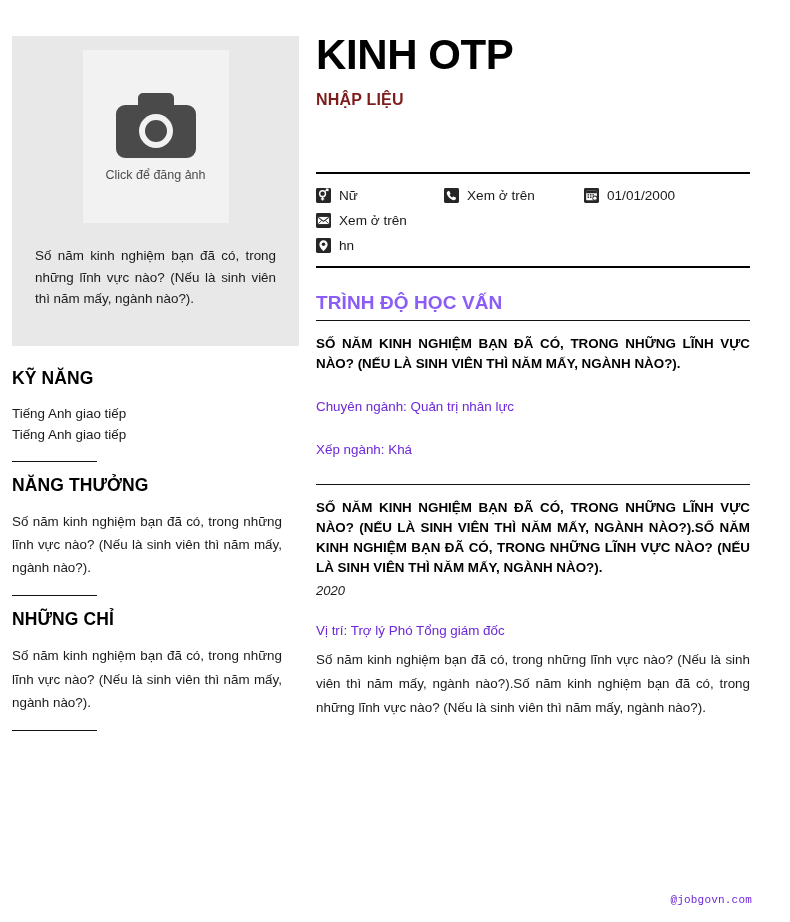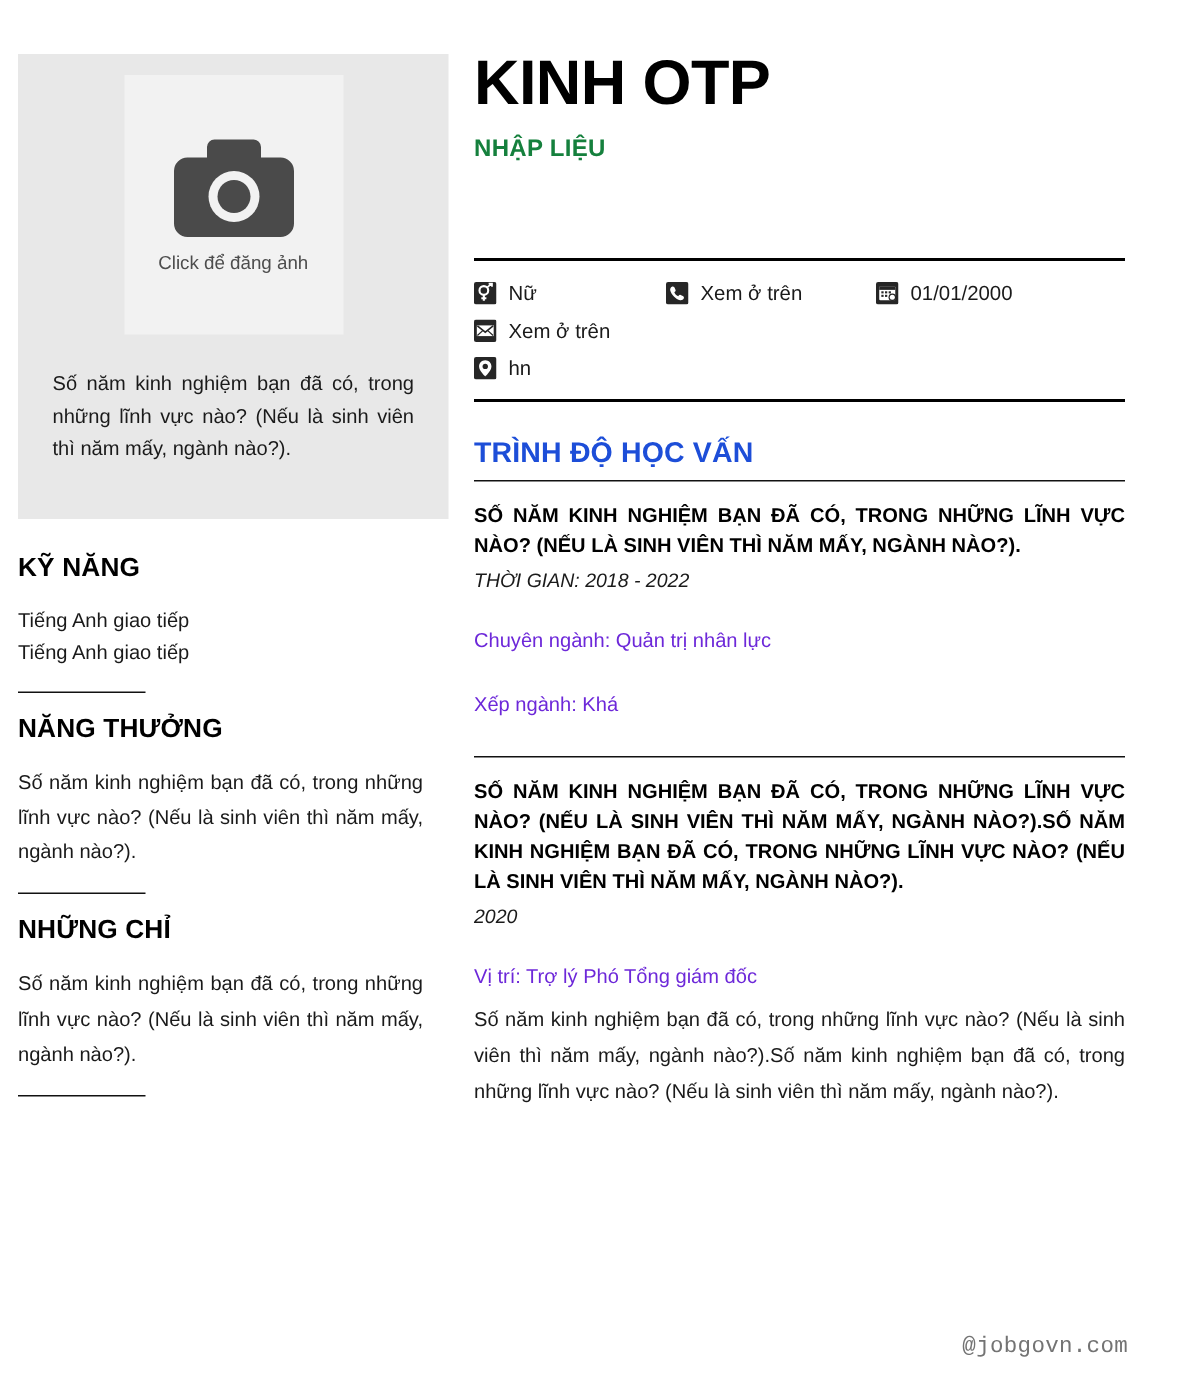--- a/index.html
+++ b/index.html
@@ -132,21 +132,21 @@
     line-height: 1.05;
     margin: 0;
     color: #000;
   }
 
   .cv-role {
     font-size: 16px;
     font-weight: bold;
     letter-spacing: 0.2px;
     margin: 14px 0 0 0;
-    color: #15803d;
+    color: #7f1d1d;
   }
 
   .contact-block {
     margin-top: 63px;
     border-top: 2px solid #000;
     border-bottom: 2px solid #000;
     padding: 14px 0 13px 0;
   }
 
   .contact-row {
@@ -176,21 +176,21 @@
 
   .section {
     margin-top: 24px;
   }
 
   .section-heading {
     font-size: 19px;
     font-weight: bold;
     letter-spacing: 0.1px;
     margin: 0 0 6px 0;
-    color: #1d4ed8;
+    color: #8b5cf6;
   }
 
   .section-rule {
     height: 0;
     border-top: 1.8px solid #111;
     margin: 0 0 13px 0;
   }
 
   .entry-title {
     font-size: 13.4px;
@@ -222,22 +222,22 @@
     line-height: 1.78;
     text-align: justify;
     color: #1a1a1a;
   }
 
   .watermark {
     position: absolute;
     right: 38px;
     bottom: 16px;
     font-family: "Liberation Mono", monospace;
-    font-size: 15px;
-    color: #737373;
+    font-size: 11px;
+    color: #6d28d9;
     letter-spacing: 0.2px;
   }
 </style>
 </head>
 <body>
 
 <div class="cv-page">
   <div class="cv-columns">
 
     <div class="left-col">
@@ -340,21 +340,20 @@
             <span>hn</span>
           </div>
         </div>
 
       </div>
 
       <div class="section">
         <h2 class="section-heading">TRÌNH ĐỘ HỌC VẤN</h2>
         <div class="section-rule"></div>
         <p class="entry-title">SỐ NĂM KINH NGHIỆM BẠN ĐÃ CÓ, TRONG NHỮNG LĨNH VỰC NÀO? (NẾU LÀ SINH VIÊN THÌ NĂM MẤY, NGÀNH NÀO?).</p>
-        <p class="entry-time">THỜI GIAN: 2018 - 2022</p>
         <p class="entry-line">Chuyên ngành: Quản trị nhân lực</p>
         <p class="entry-line">Xếp ngành: Khá</p>
       </div>
 
       <div class="section">
         <div class="section-rule"></div>
         <p class="entry-title">SỐ NĂM KINH NGHIỆM BẠN ĐÃ CÓ, TRONG NHỮNG LĨNH VỰC NÀO? (NẾU LÀ SINH VIÊN THÌ NĂM MẤY, NGÀNH NÀO?).SỐ NĂM KINH NGHIỆM BẠN ĐÃ CÓ, TRONG NHỮNG LĨNH VỰC NÀO? (NẾU LÀ SINH VIÊN THÌ NĂM MẤY, NGÀNH NÀO?).</p>
         <p class="entry-time">2020</p>
         <p class="entry-line">Vị trí: Trợ lý Phó Tổng giám đốc</p>
         <p class="entry-para">Số năm kinh nghiệm bạn đã có, trong những lĩnh vực nào? (Nếu là sinh viên thì năm mấy, ngành nào?).Số năm kinh nghiệm bạn đã có, trong những lĩnh vực nào? (Nếu là sinh viên thì năm mấy, ngành nào?).</p>

